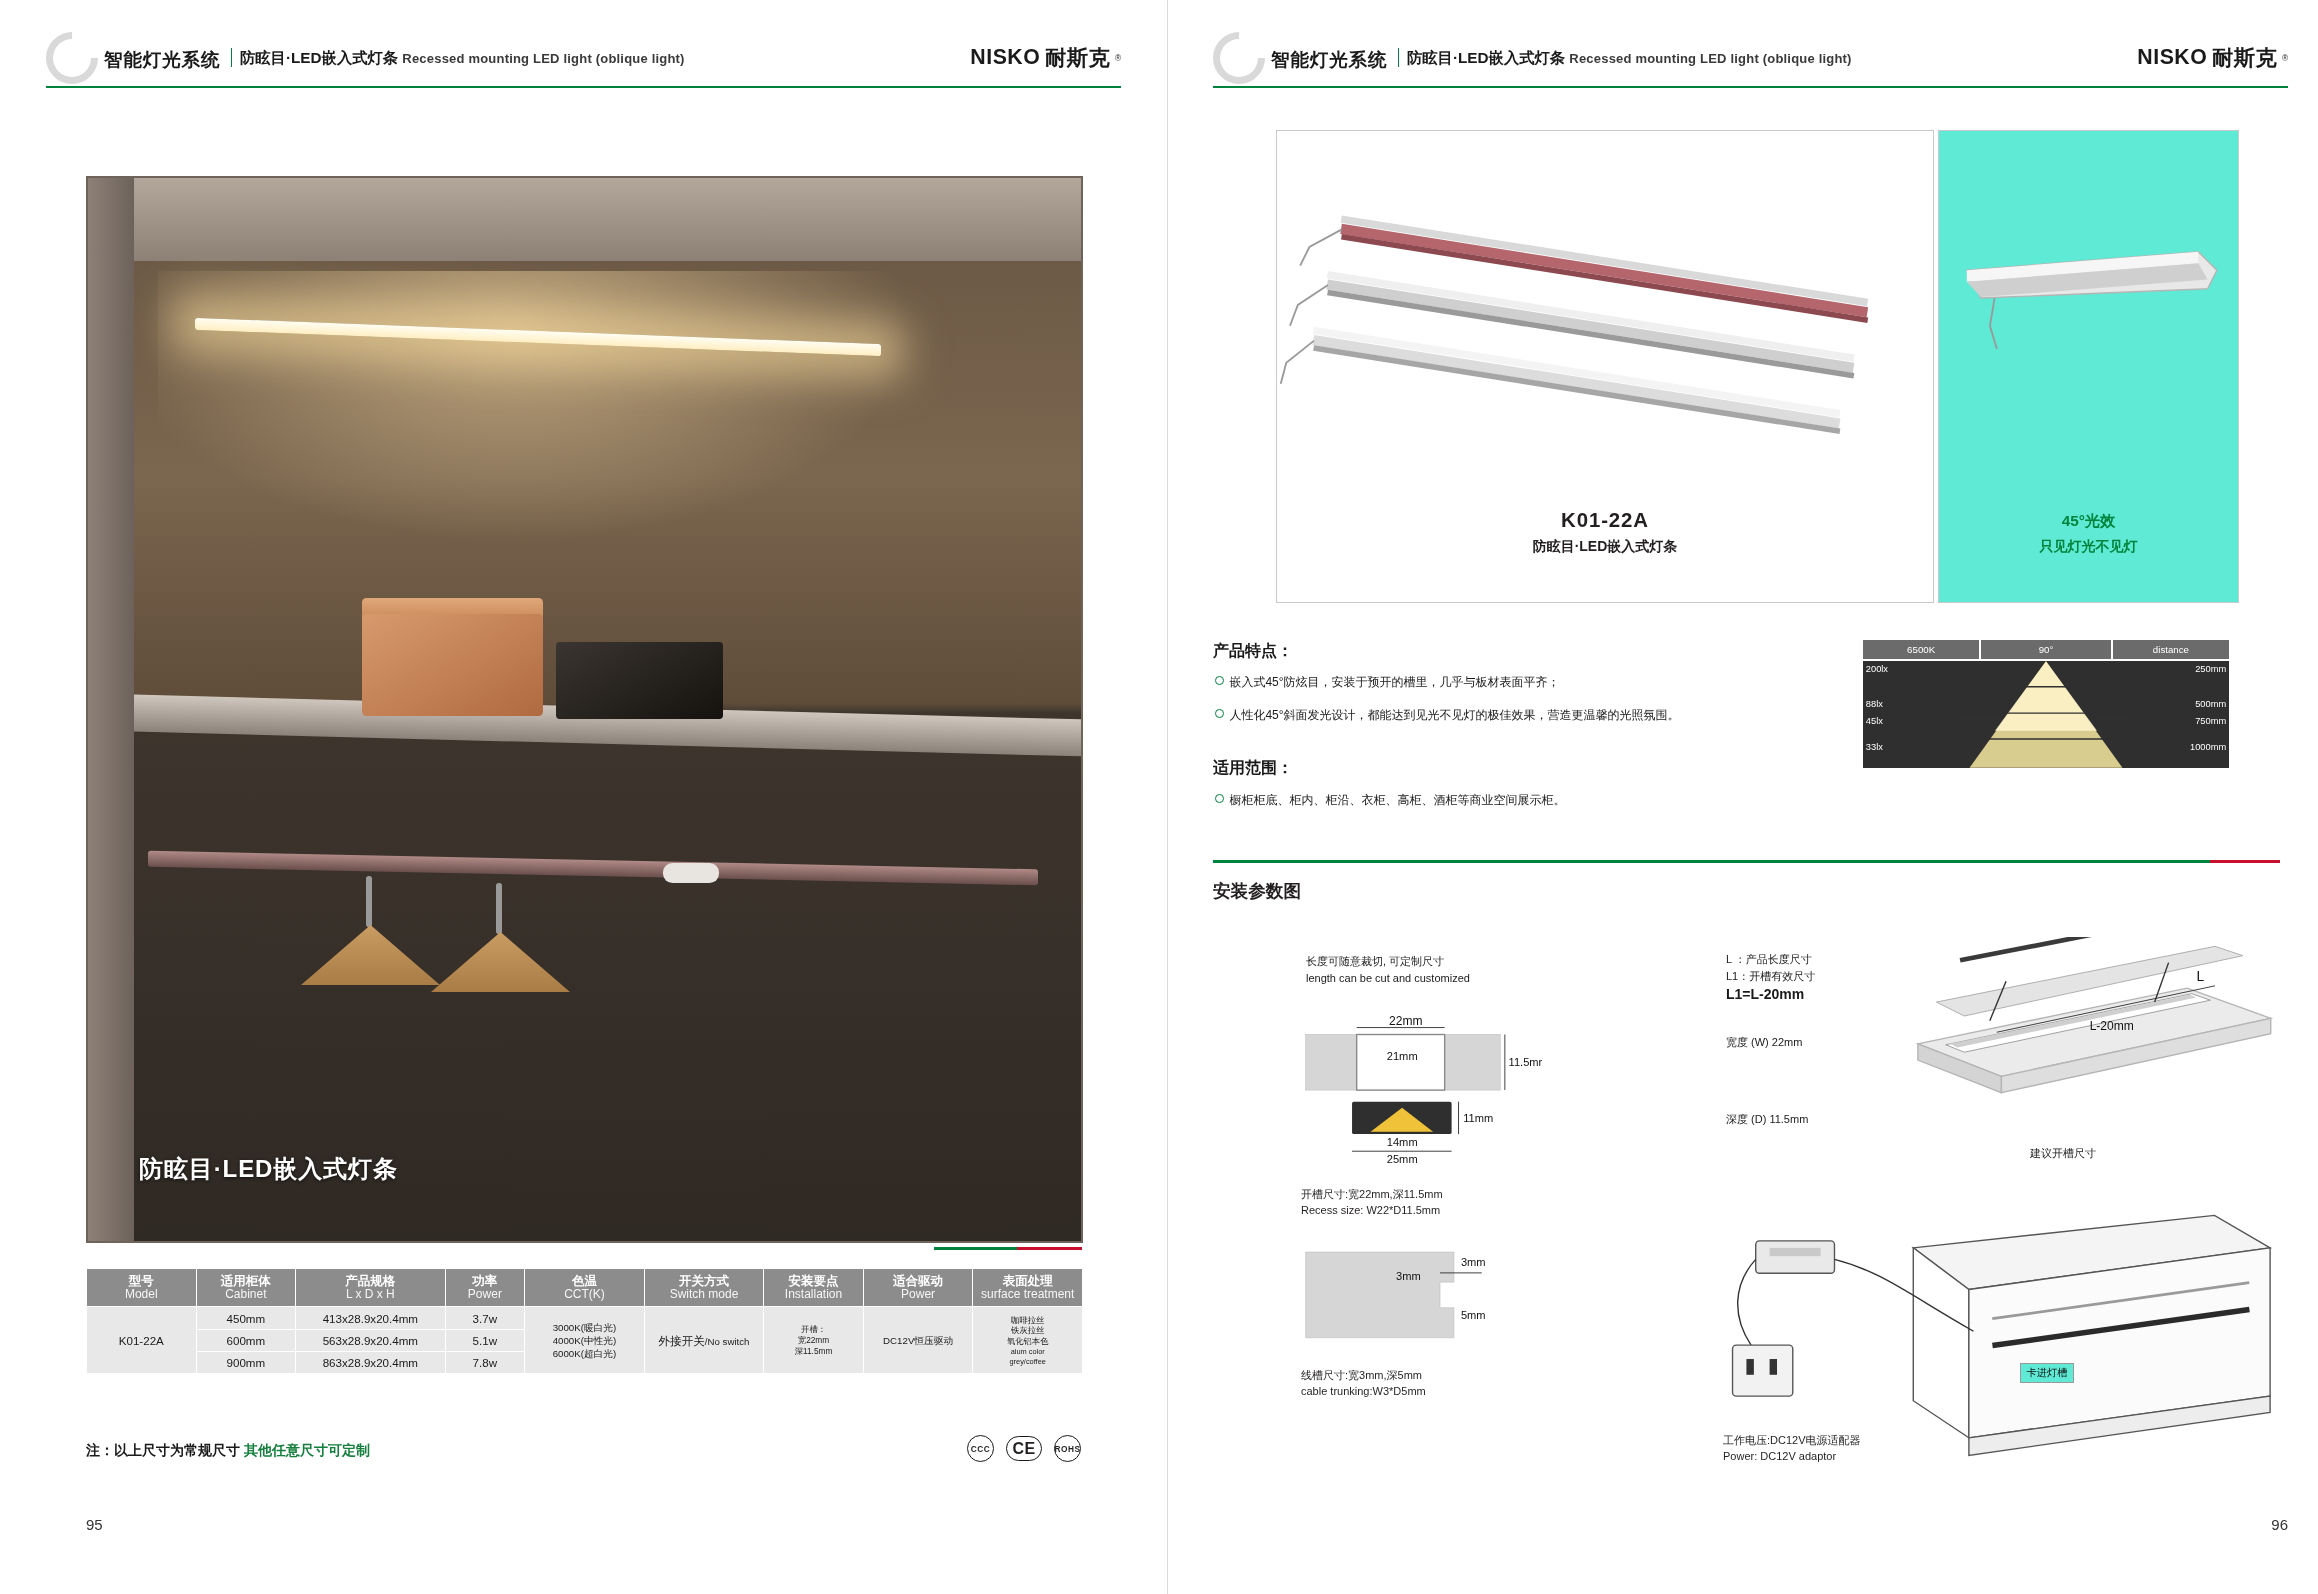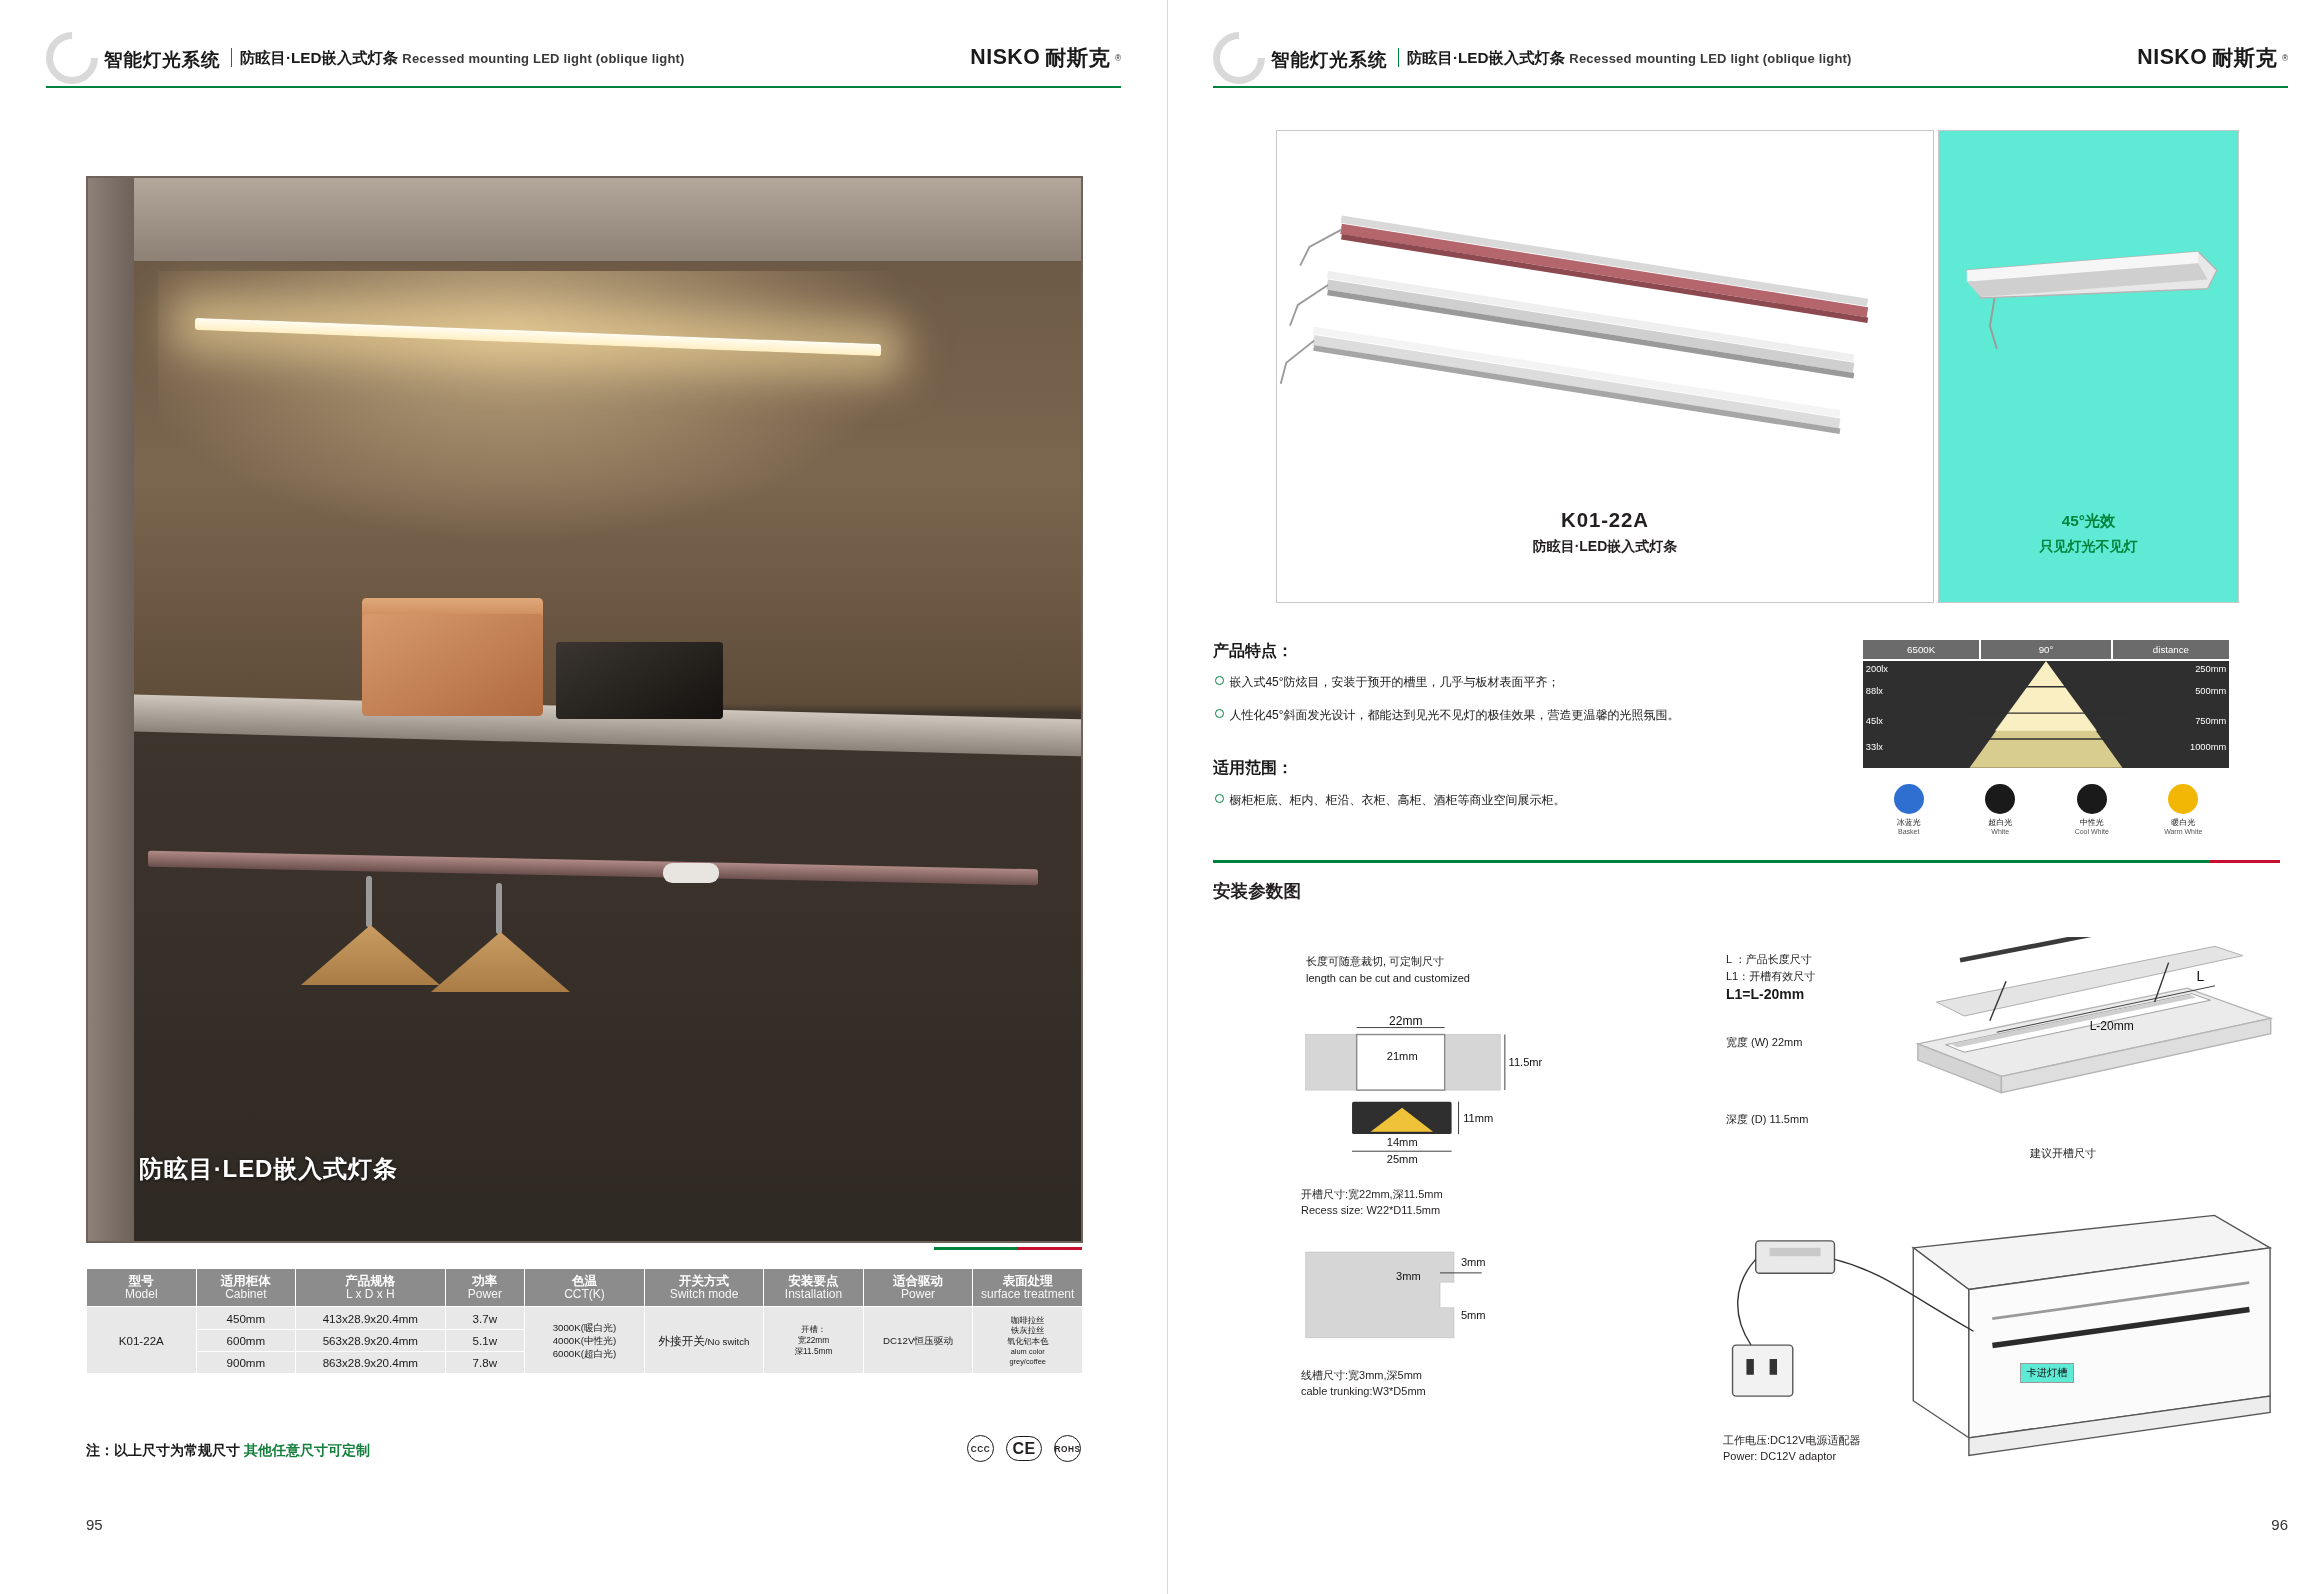--- a/index.html
+++ b/index.html
@@ -482,58 +482,36 @@
           <polygon points="395,0 505,150 285,150" fill="#fdf3c8" opacity="0.9"></polygon>
           <line x1="230" y1="55" x2="560" y2="55" stroke="#2f2f2f" stroke-width="3"></line>
           <line x1="210" y1="112" x2="580" y2="112" stroke="#2f2f2f" stroke-width="3"></line>
           <line x1="195" y1="168" x2="595" y2="168" stroke="#2f2f2f" stroke-width="3"></line>
         </svg>
         <div class="dist-rows">
           <div class="dist-row" style="top:2.8px;">
             <span>200lx</span>
               <span>250mm</span>
           </div>
-          <div class="dist-row" style="top:25px;">
+          <div class="dist-row" style="top:38px;">
             <span>88lx</span>
               <span>500mm</span>
           </div>
           <div class="dist-row" style="top:55px;">
             <span>45lx</span>
               <span>750mm</span>
           </div>
           <div class="dist-row" style="top:81px;">
             <span>33lx</span>
               <span>1000mm</span>
           </div>
         </div>
       </div>
     </div>
 
-    <div class="cct-row" style="left:696px; top:784px; width:366px;">
-      <div class="cct-item">
-        <span class="cct-circle" style="background:#2f6fd0;"></span>
-        <div class="cct-cn">冰蓝光</div>
-        <div class="cct-en">Basket</div>
-      </div>
-      <div class="cct-item">
-        <span class="cct-circle" style="background:#1a1a1a;"></span>
-        <div class="cct-cn">超白光</div>
-        <div class="cct-en">White</div>
-      </div>
-      <div class="cct-item">
-        <span class="cct-circle" style="background:#1a1a1a;"></span>
-        <div class="cct-cn">中性光</div>
-        <div class="cct-en">Cool White</div>
-      </div>
-      <div class="cct-item">
-        <span class="cct-circle" style="background:#f2b705;"></span>
-        <div class="cct-cn">暖白光</div>
-        <div class="cct-en">Warm White</div>
-      </div>
-    </div>
 
     <div class="install-rule" style="left:46px; top:860px; width:1067px;">
       <div class="g" style="width:997px; background:#00843d;"></div>
       <div class="r" style="width:70px; background:#c8102e;"></div>
     </div>
     <div class="install-title" style="left:46px; top:879px;">安装参数图</div>
 
     <div class="dim-note" style="left:139px; top:953px;">
       <div>长度可随意裁切, 可定制尺寸</div>
       <div>length can be cut and customized</div>

